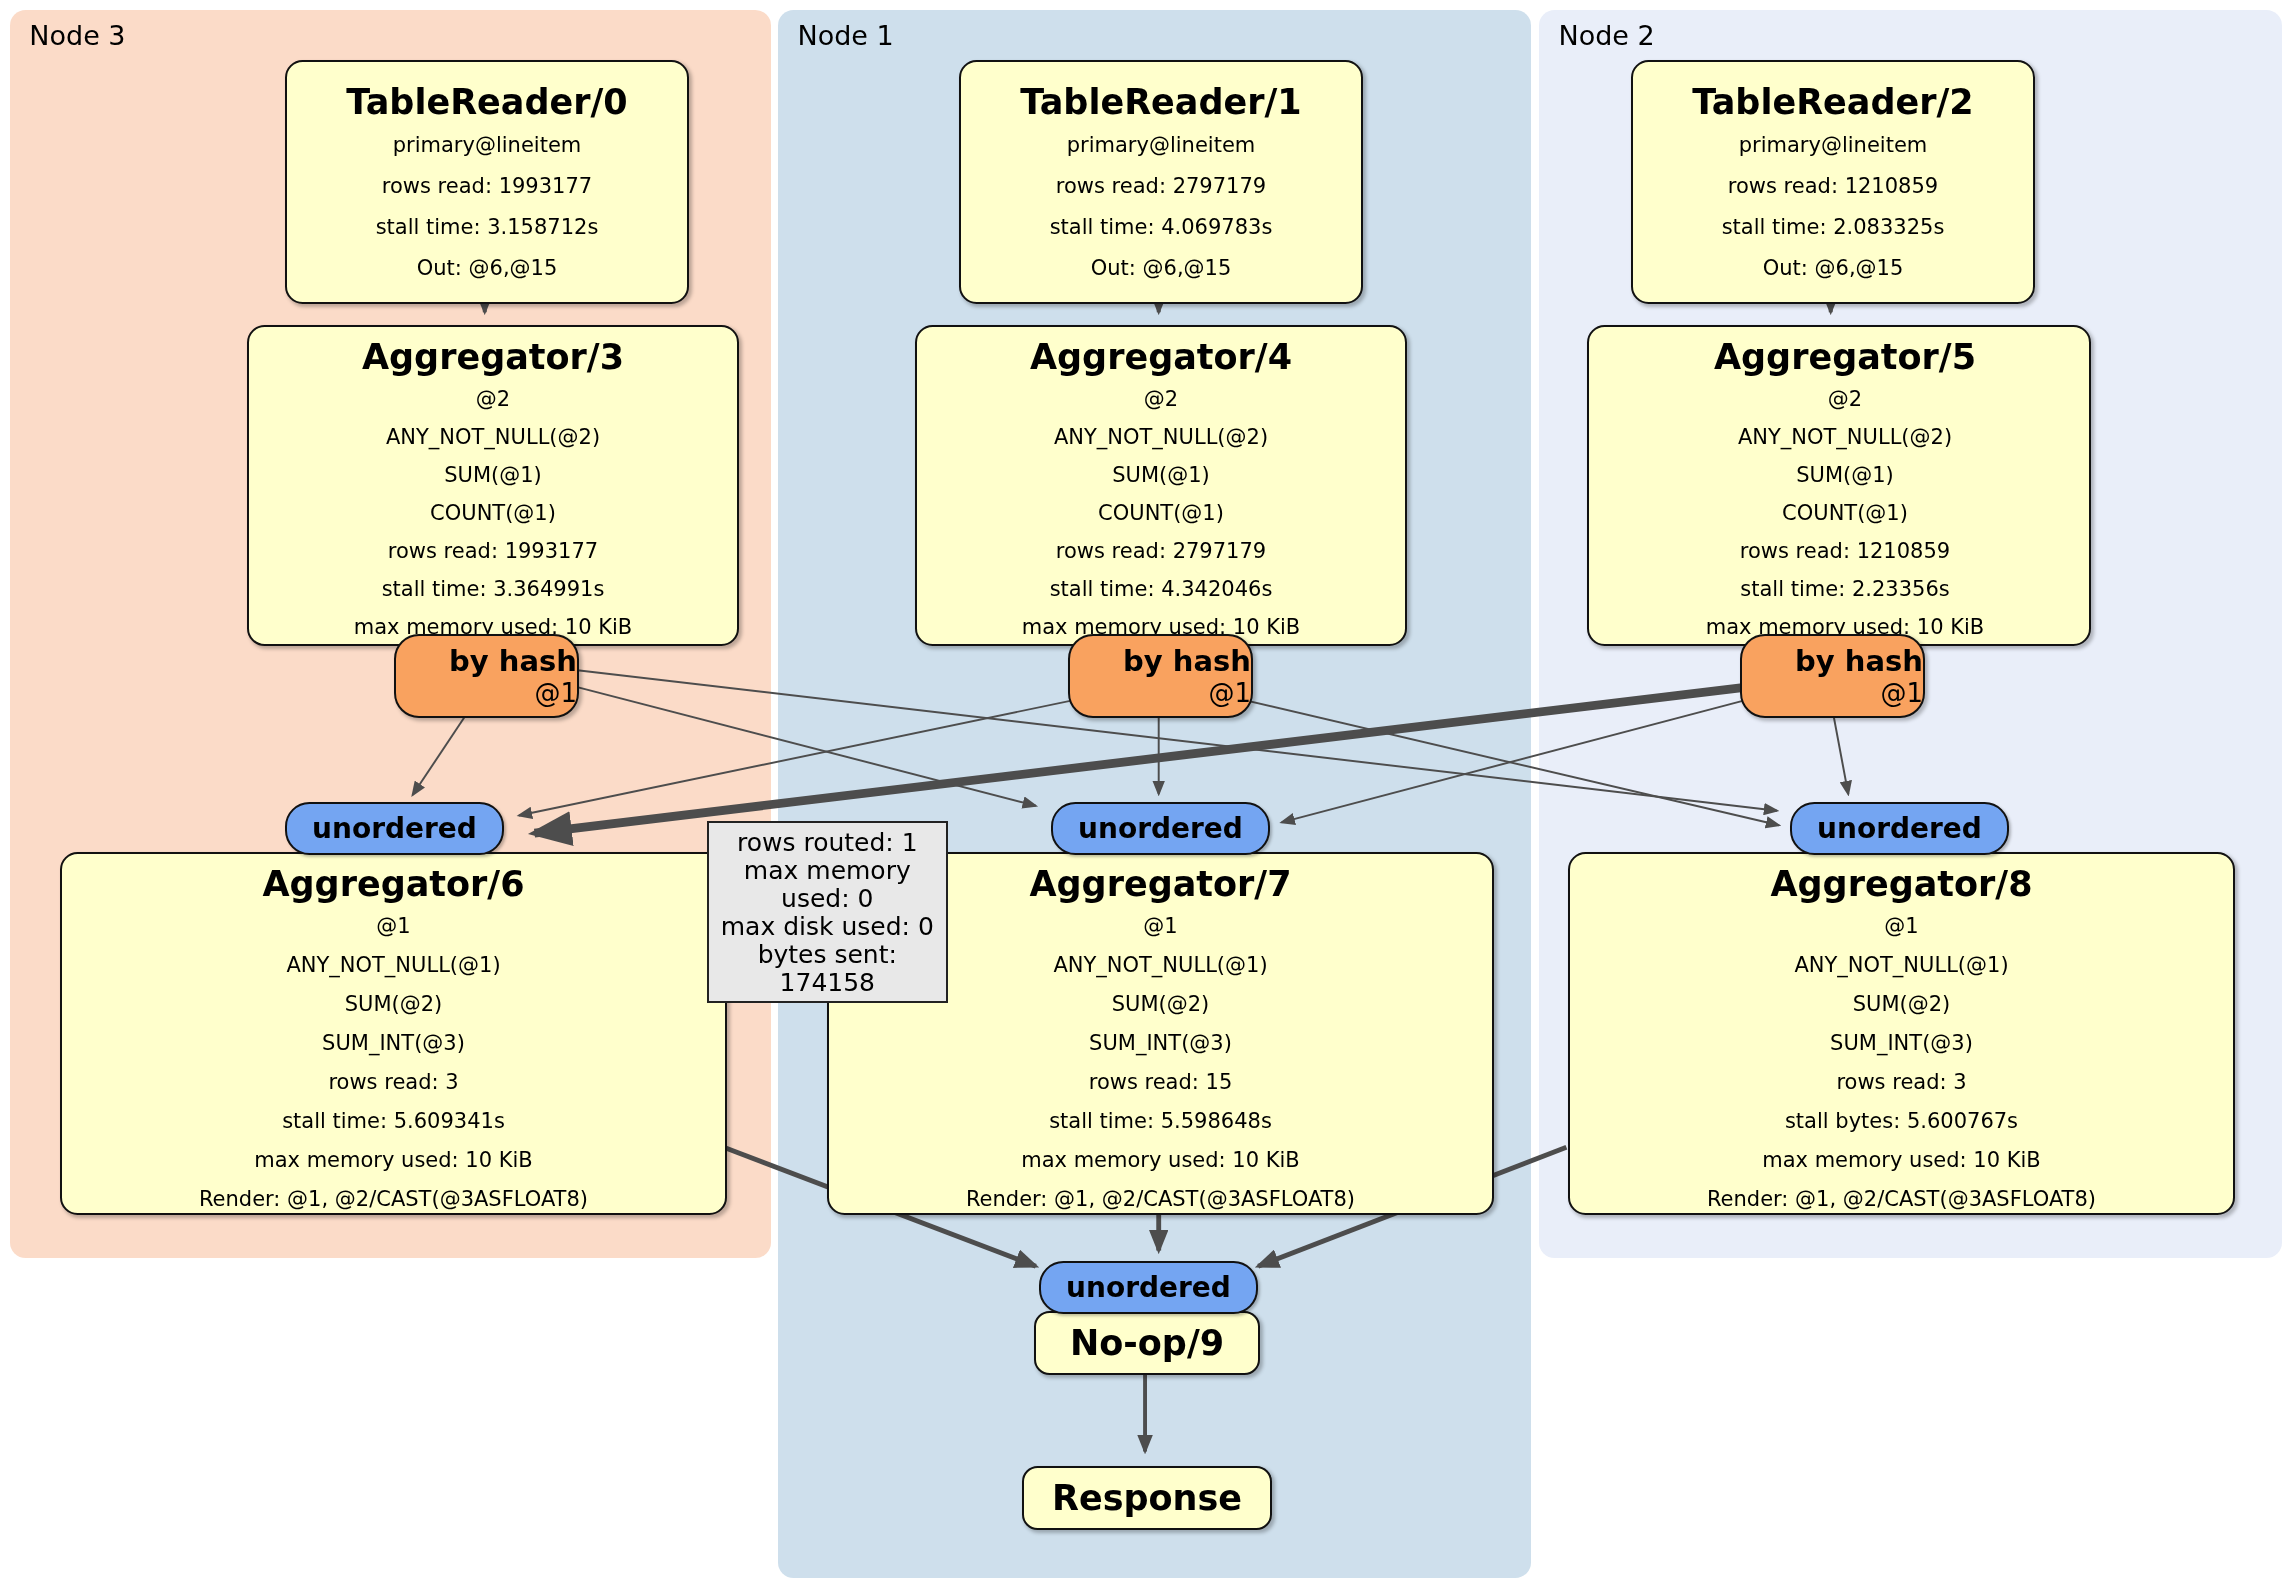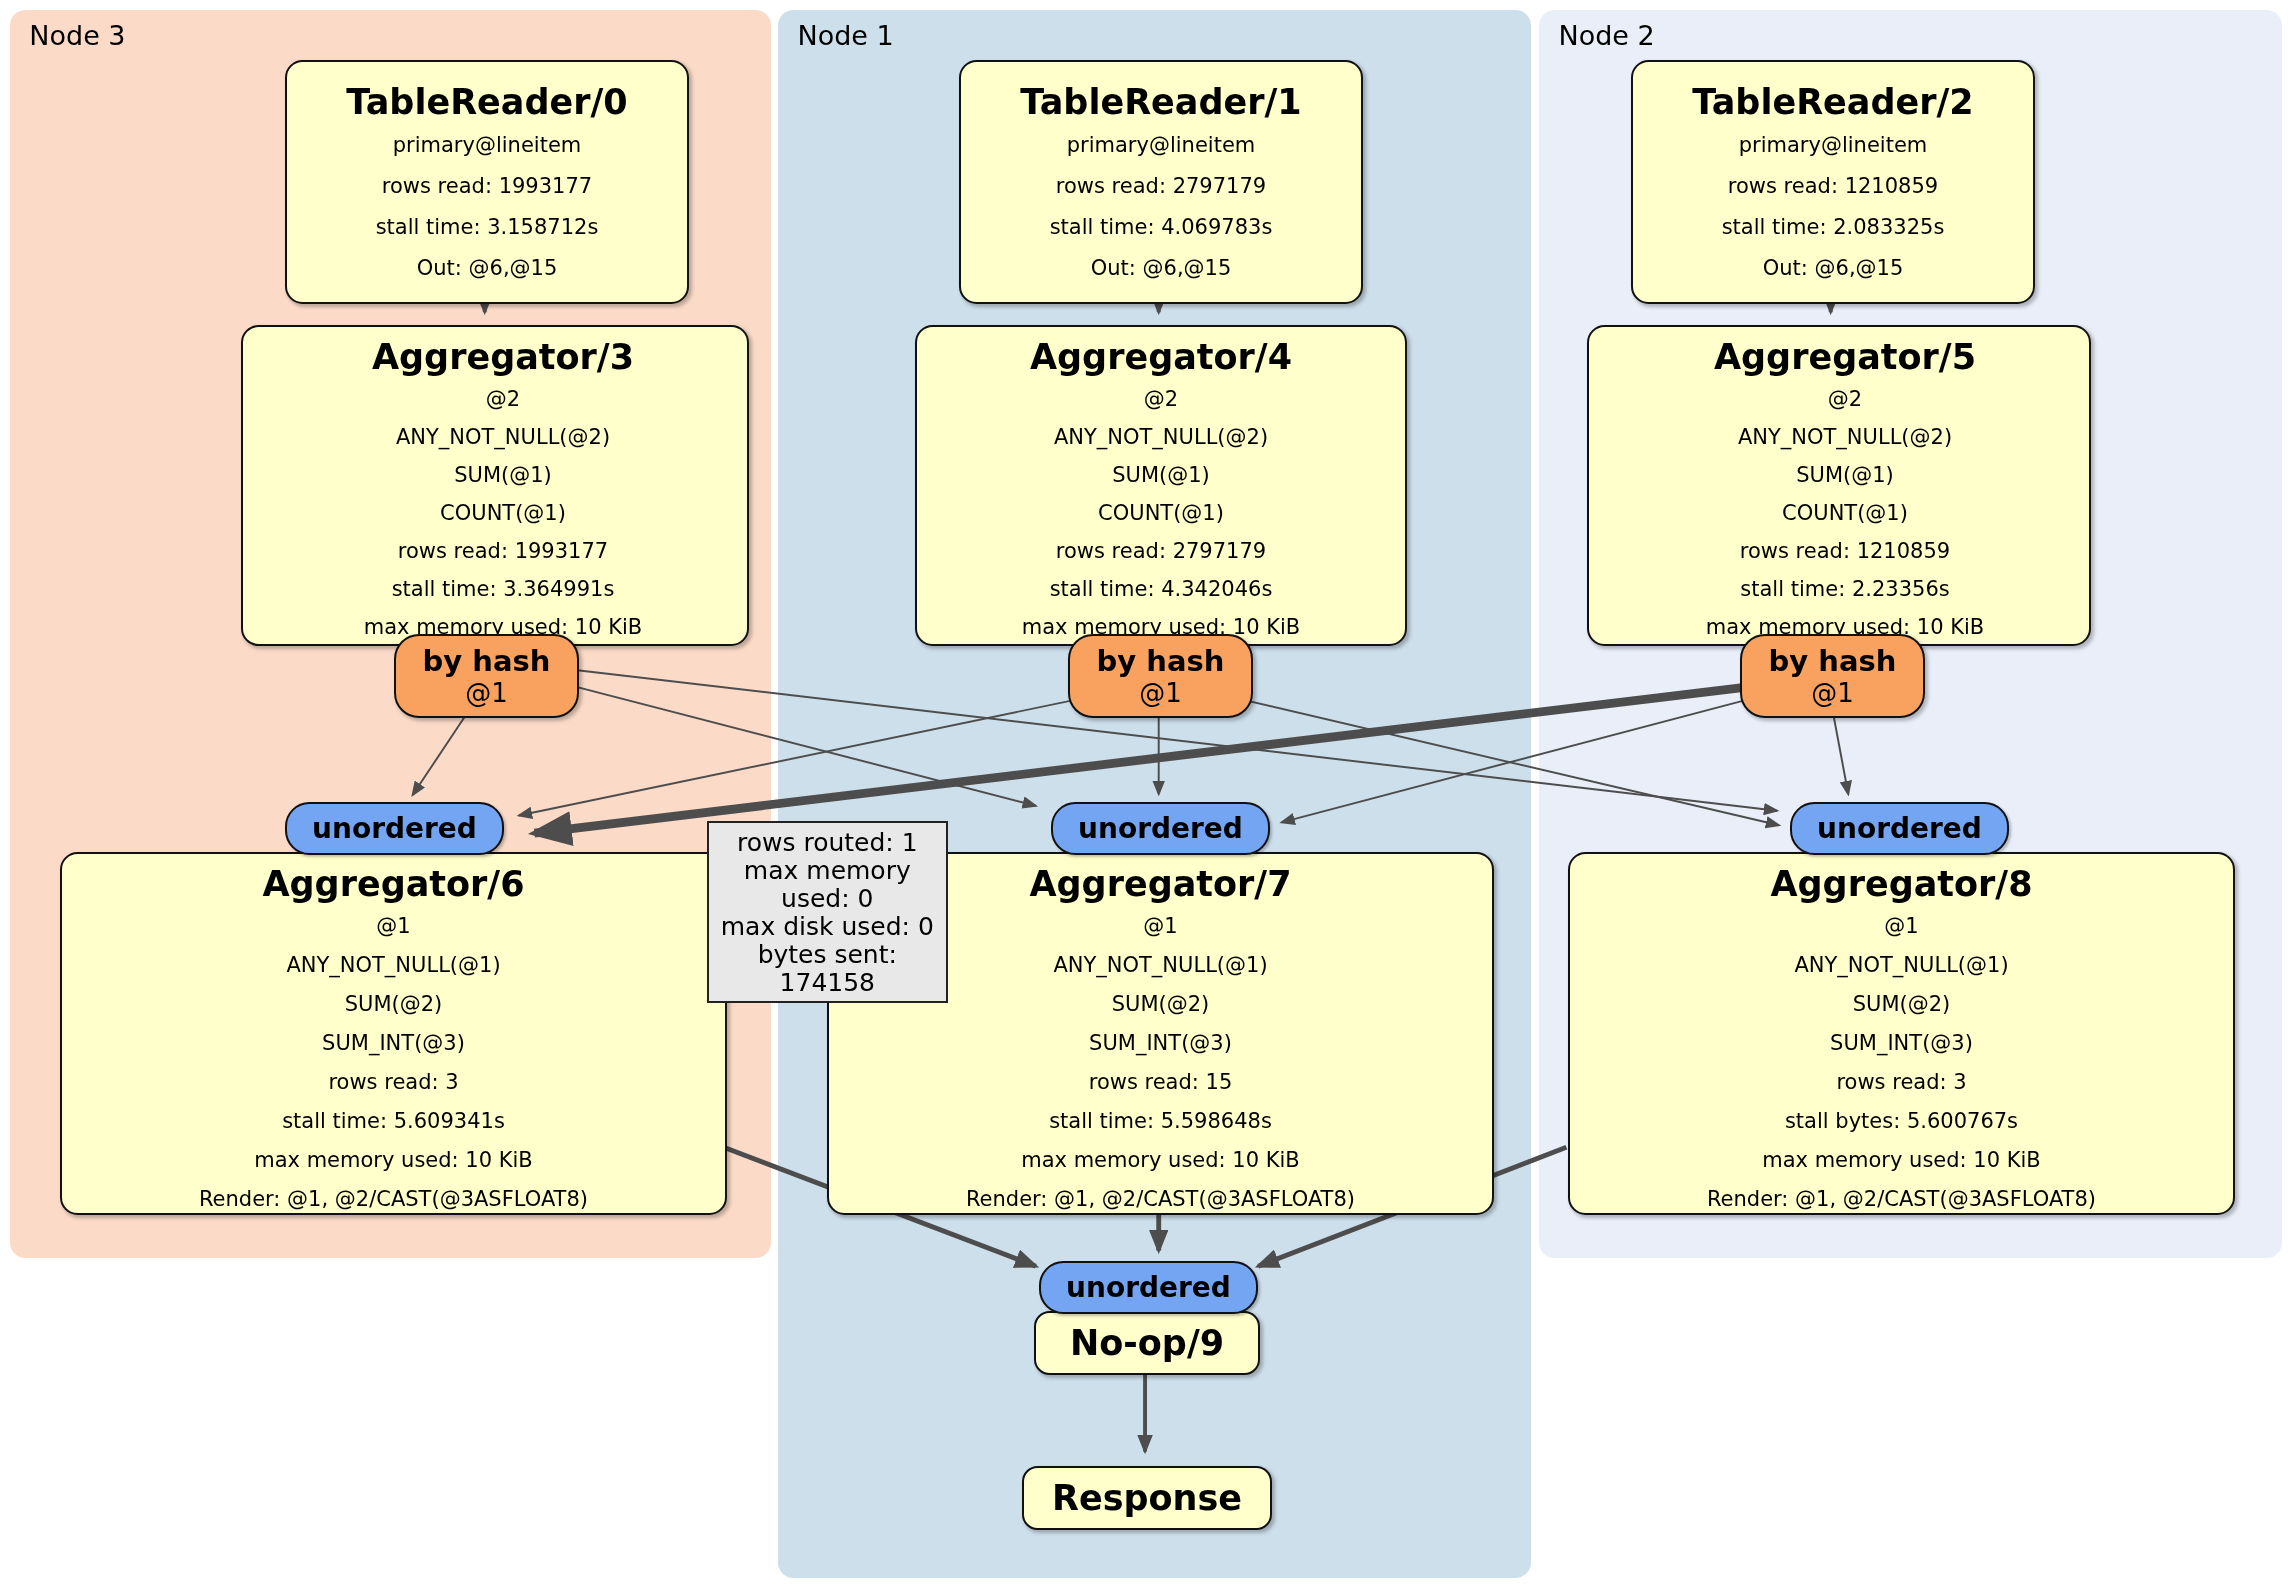--- a/index.html
+++ b/index.html
@@ -14,21 +14,21 @@
     position:absolute;background:#ffffcc;border:2.9px solid #111;border-radius:17.6px;
     text-align:center;z-index:3;box-shadow:2.9px 2.9px 3.9px rgba(0,0,0,0.25);
   }
   .box .title{font-weight:bold;font-size:35px;line-height:45px;padding-top:7.8px;text-align:center;}
   .box .ln{font-size:21px;line-height:38px;}
   .box.tr .title{padding-top:17.6px;}
   .box.tr .ln{line-height:41px;}
   .box.aggb .ln{line-height:39px;}
   .pill-orange{
     position:absolute;background:#f9a25f;border:2.9px solid #111;border-radius:25px;
-    display:flex;flex-direction:column;align-items:center;justify-content:center;
+    display:flex;flex-direction:column;align-items:flex-end;justify-content:center;
     z-index:4;box-shadow:2.9px 2.9px 3.9px rgba(0,0,0,0.25);
   }
   .pill-orange .pl{font-weight:bold;font-size:29px;line-height:35px;}
   .pill-orange .ps{font-size:26px;line-height:29px;}
   .pill-blue{
     position:absolute;background:#74a5f2;border:2.9px solid #111;border-radius:24.4px;
     display:flex;align-items:center;justify-content:center;
     font-weight:bold;font-size:28px;z-index:4;box-shadow:2px 2px 2.9px rgba(0,0,0,0.25);
   }
   .endbox{
@@ -91,21 +91,21 @@
   </svg>
 
   <div class="box tr" style="left:285px;top:60px;width:400px;height:240px;">
     <div class="title">TableReader/0</div>
     <div class="ln">primary@lineitem</div>
     <div class="ln">rows read: 1993177</div>
     <div class="ln">stall time: 3.158712s</div>
     <div class="ln">Out: @6,@15</div>
   </div>
 
-  <div class="box" style="left:241px;top:325px;width:488px;height:317px;padding-left:16px;">
+  <div class="box" style="left:247px;top:325px;width:488px;height:317px;">
     <div class="title">Aggregator/3</div>
     <div class="ln">@2</div>
     <div class="ln">ANY_NOT_NULL(@2)</div>
     <div class="ln">SUM(@1)</div>
     <div class="ln">COUNT(@1)</div>
     <div class="ln">rows read: 1993177</div>
     <div class="ln">stall time: 3.364991s</div>
     <div class="ln">max memory used: 10 KiB</div>
   </div>
 

